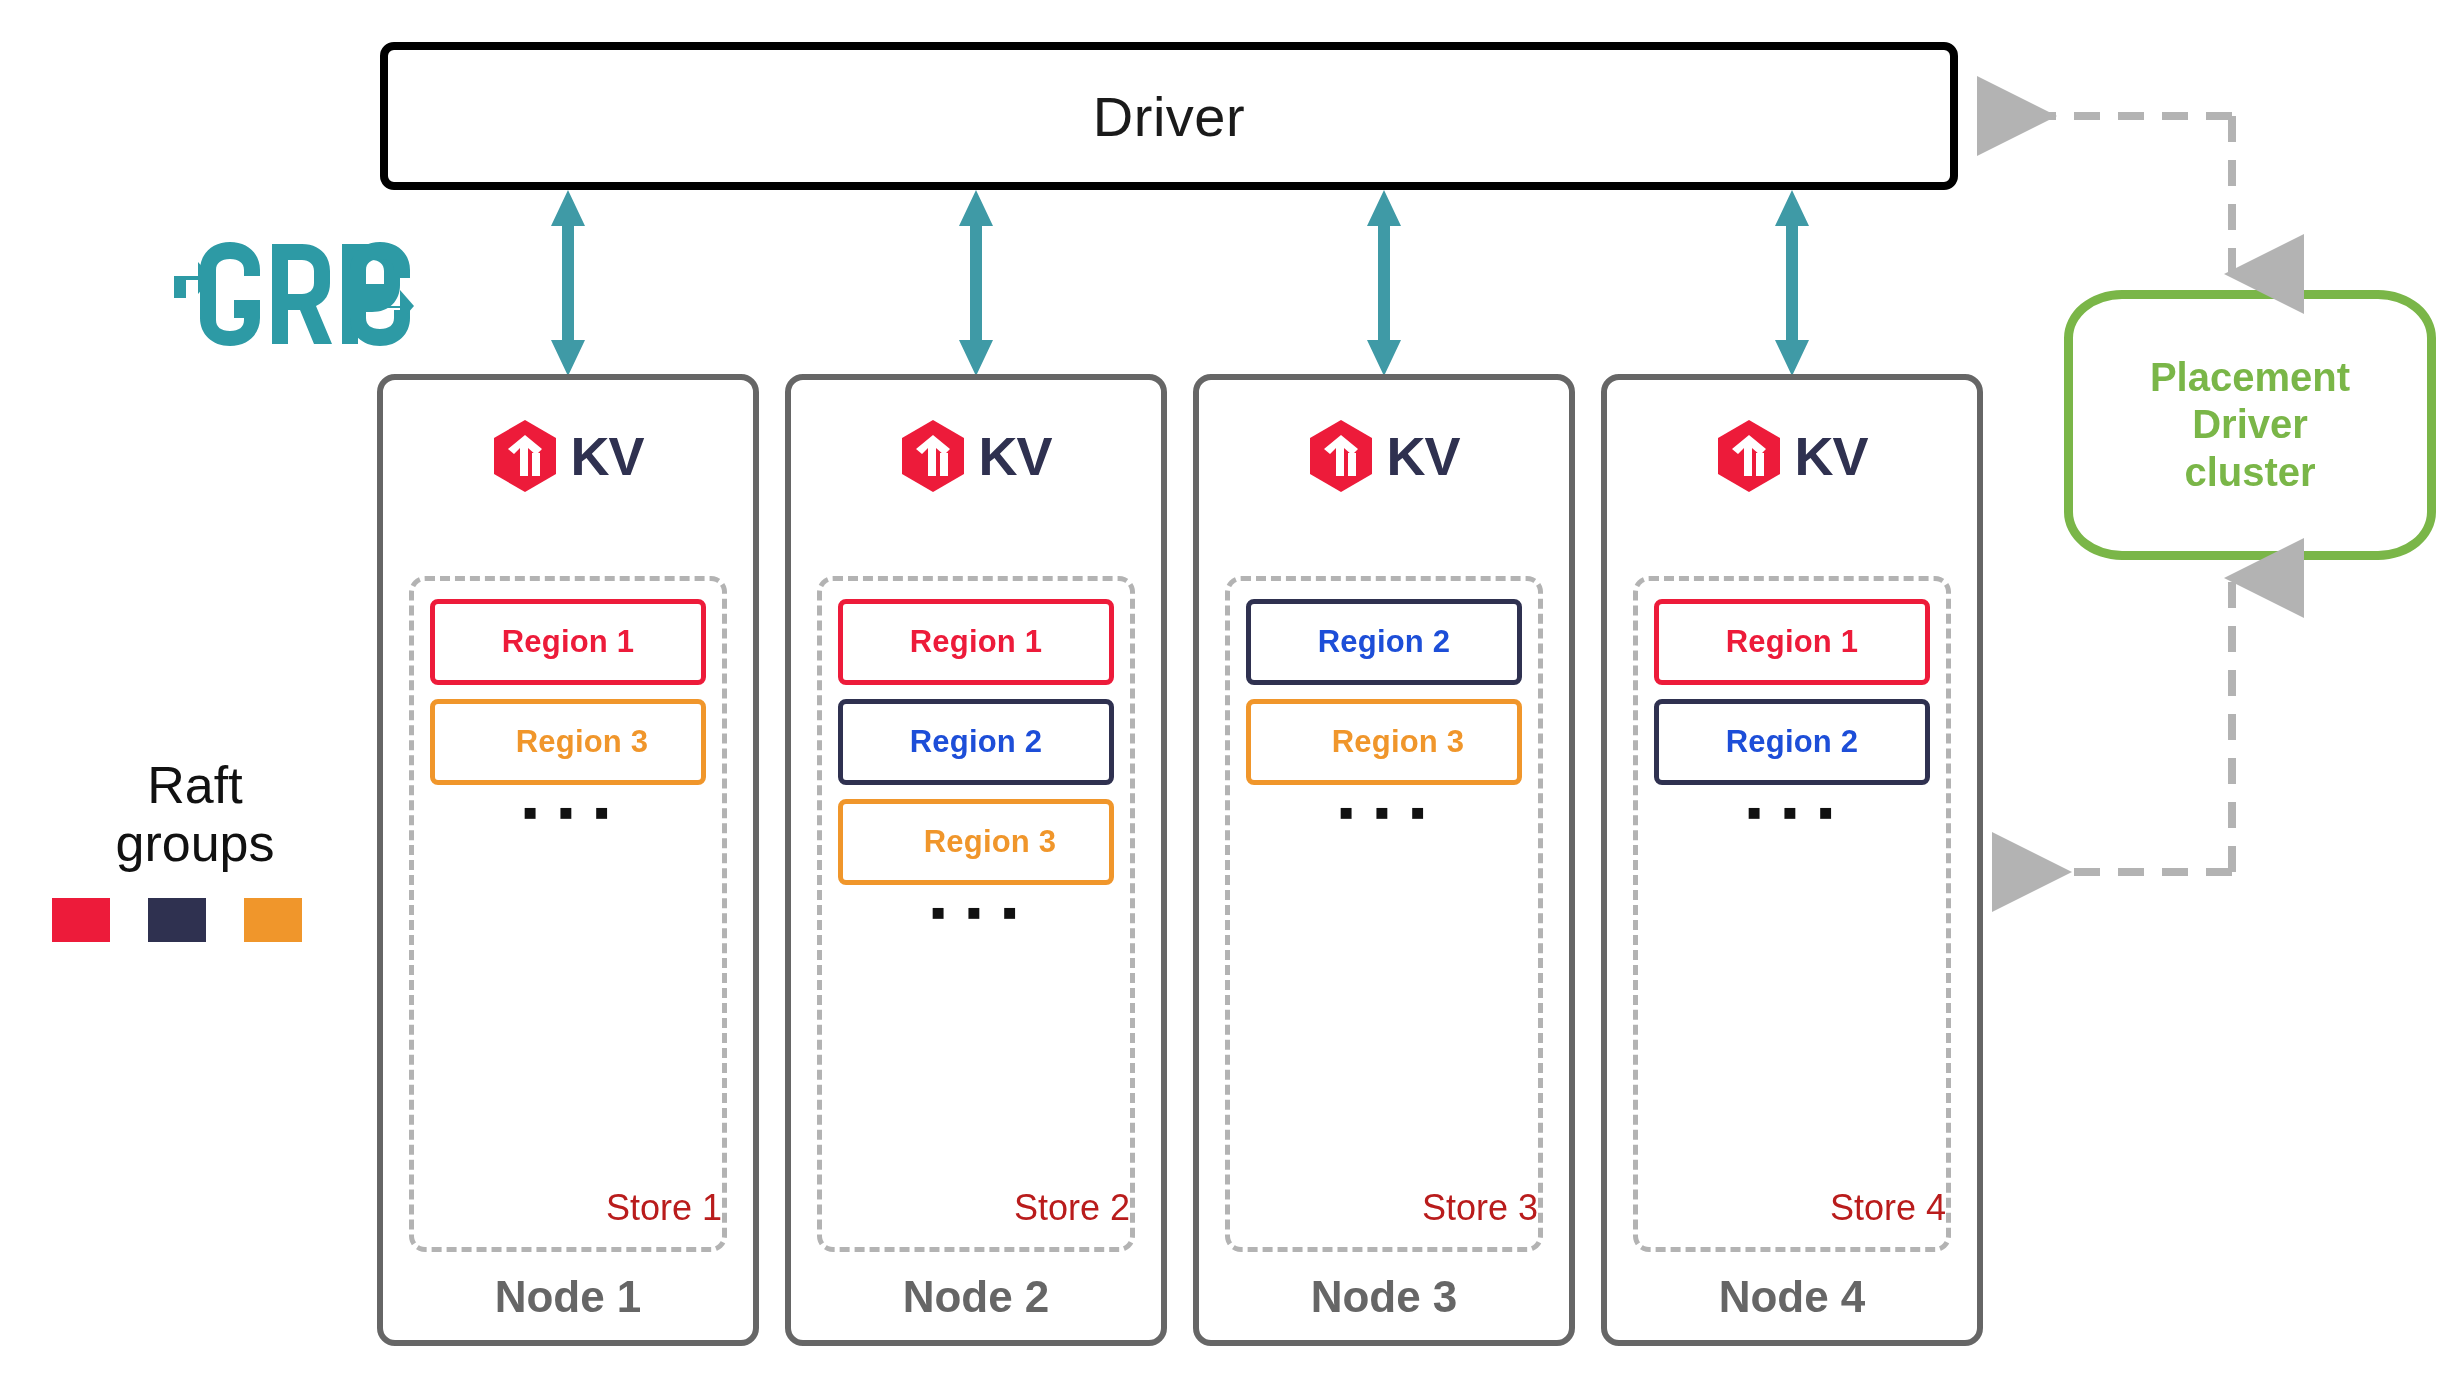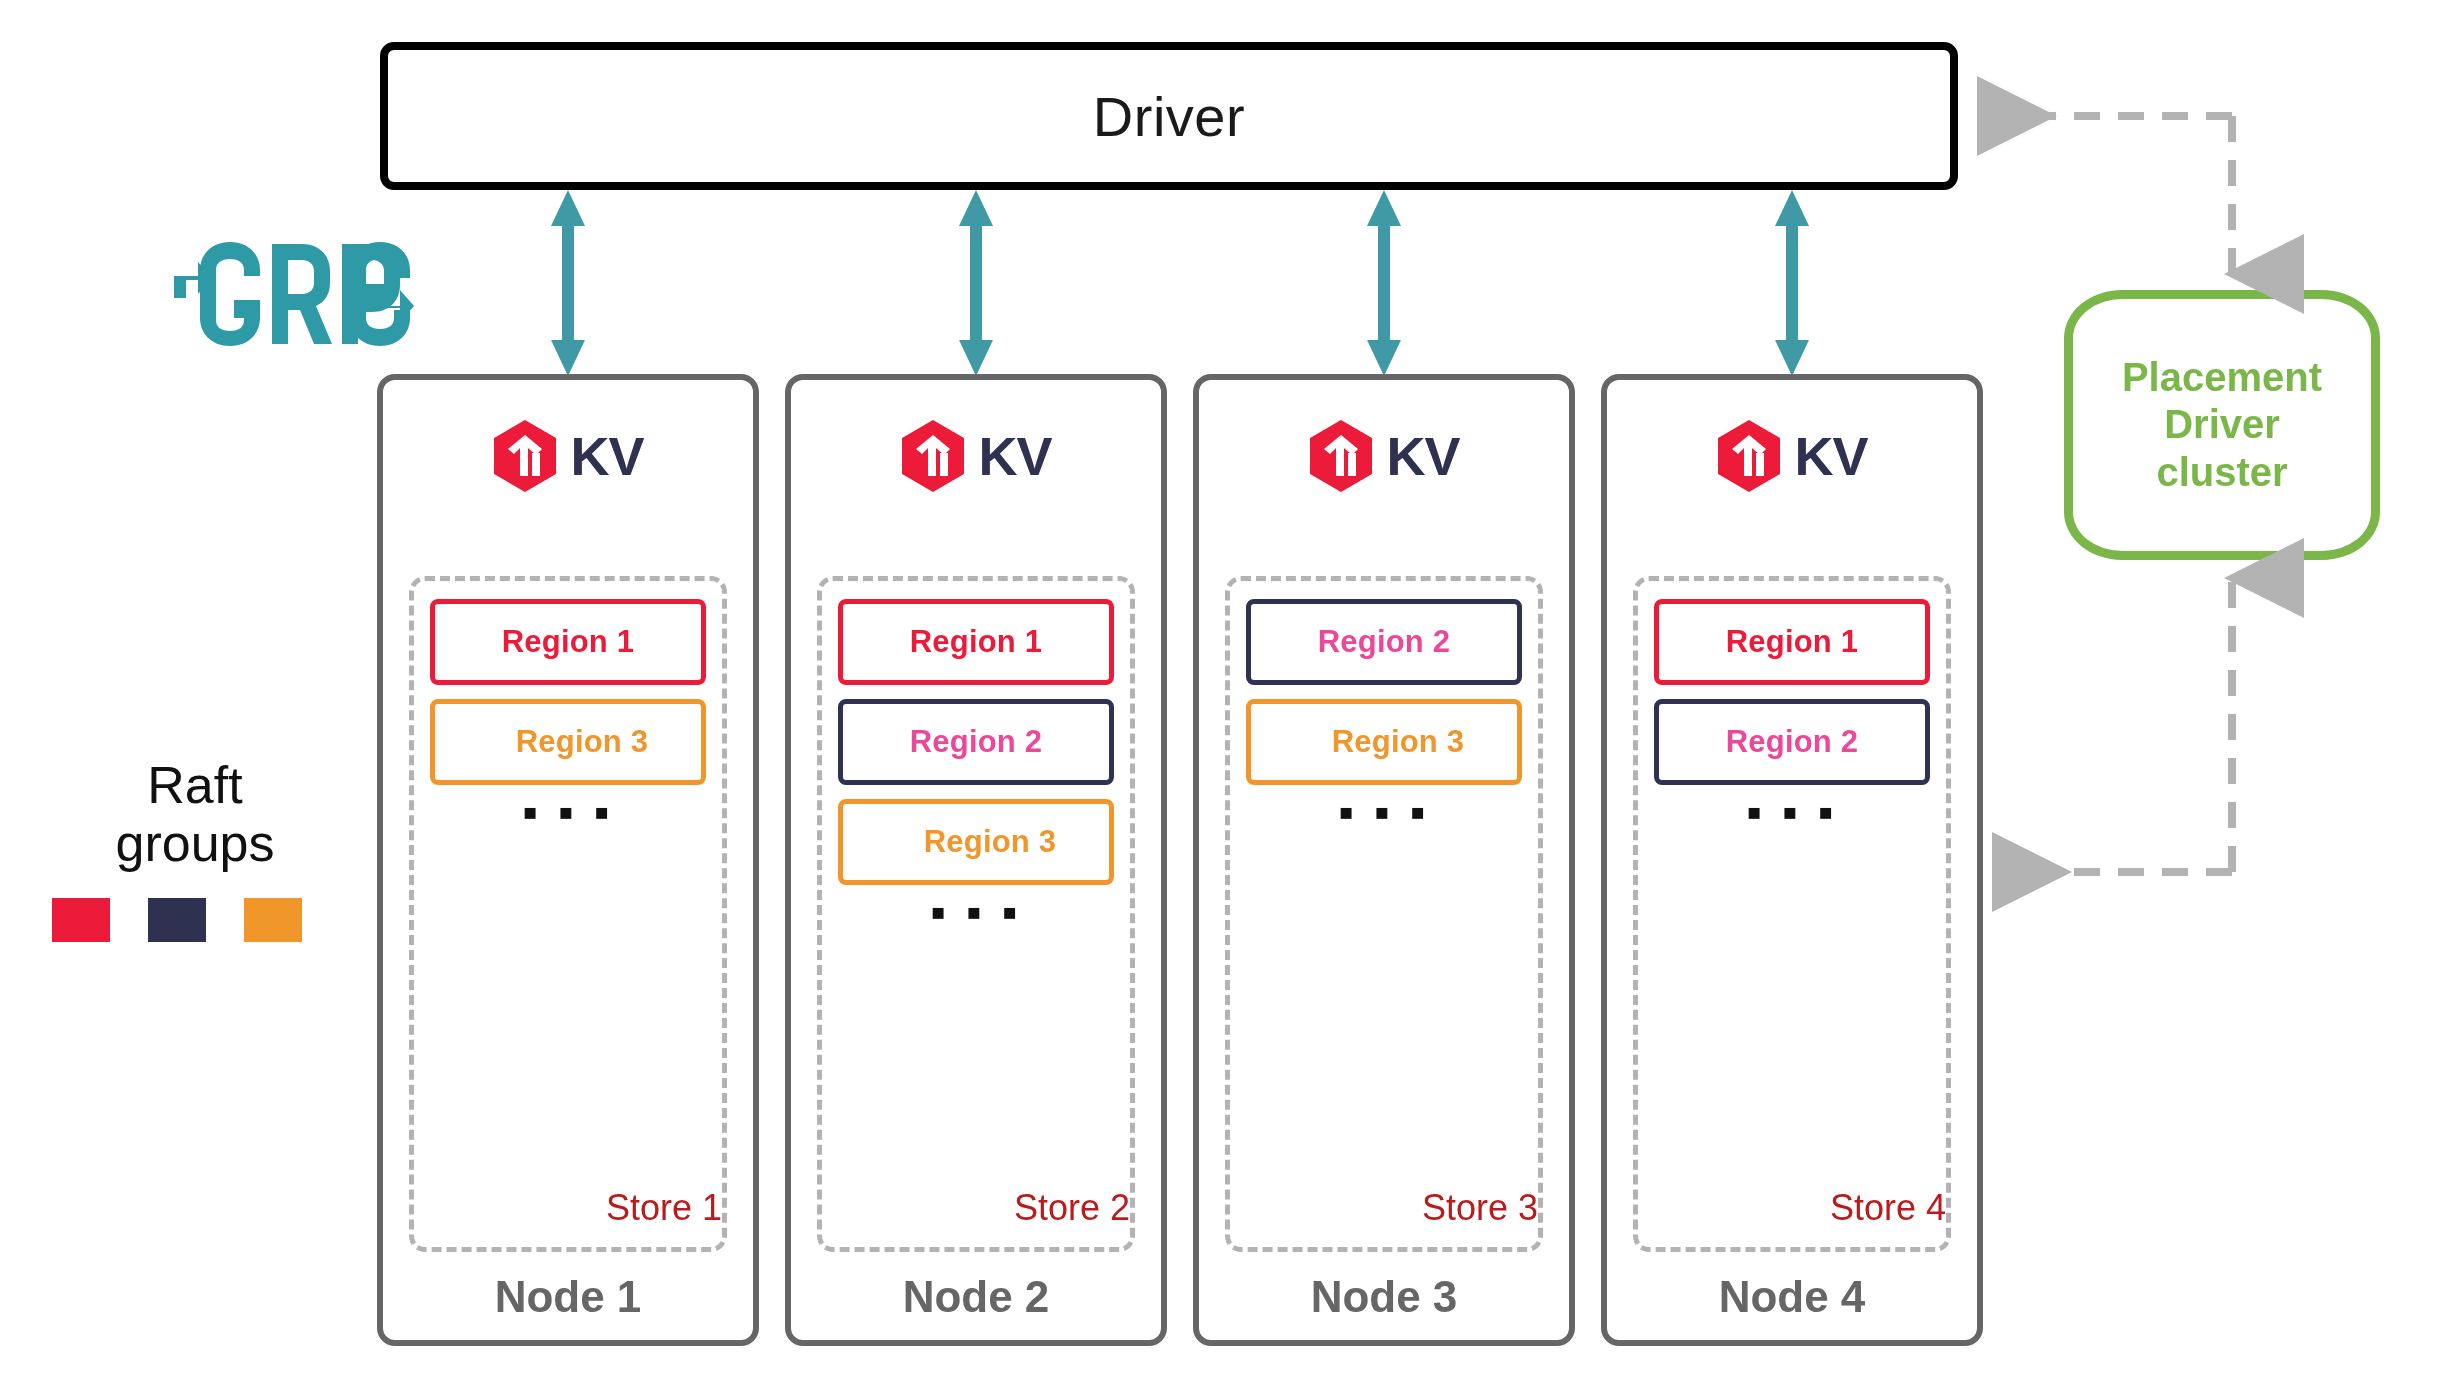--- a/index.html
+++ b/index.html
@@ -120,21 +120,21 @@
   }
   .region-label {
     font-size: 31px;
     font-weight: 700;
     color: #ed1b3a;
     letter-spacing: 0.2px;
   }
   .region-box.red { border-color: #ed1b3a; }
   .region-box.red .region-label { color: #ed1b3a; }
   .region-box.navy { border-color: #2f3150; }
-  .region-box.navy .region-label { color: #ec4899; }
+  .region-box.navy .region-label { color: #1d4ed8; }
   .region-box.orange { border-color: #f0962b; }
   .region-box.orange .region-label { color: #f0962b; margin-left: 28px; }
 
   .ellipsis {
     text-align: center;
     font-size: 44px;
     font-weight: 900;
     color: #111111;
     line-height: 0.6;
     letter-spacing: 4px;
@@ -161,21 +161,21 @@
     font-size: 44px;
     color: #666666;
     font-weight: 700;
   }
 
   
   #pd-box {
     position: absolute;
     left: 2064px;
     top: 290px;
-    width: 316px;
+    width: 372px;
     height: 270px;
     box-sizing: border-box;
     border: 9px solid #7ab648;
     border-radius: 58px / 48px;
     background: #ffffff;
     display: flex;
     align-items: center;
     justify-content: center;
   }
   #pd-label {

